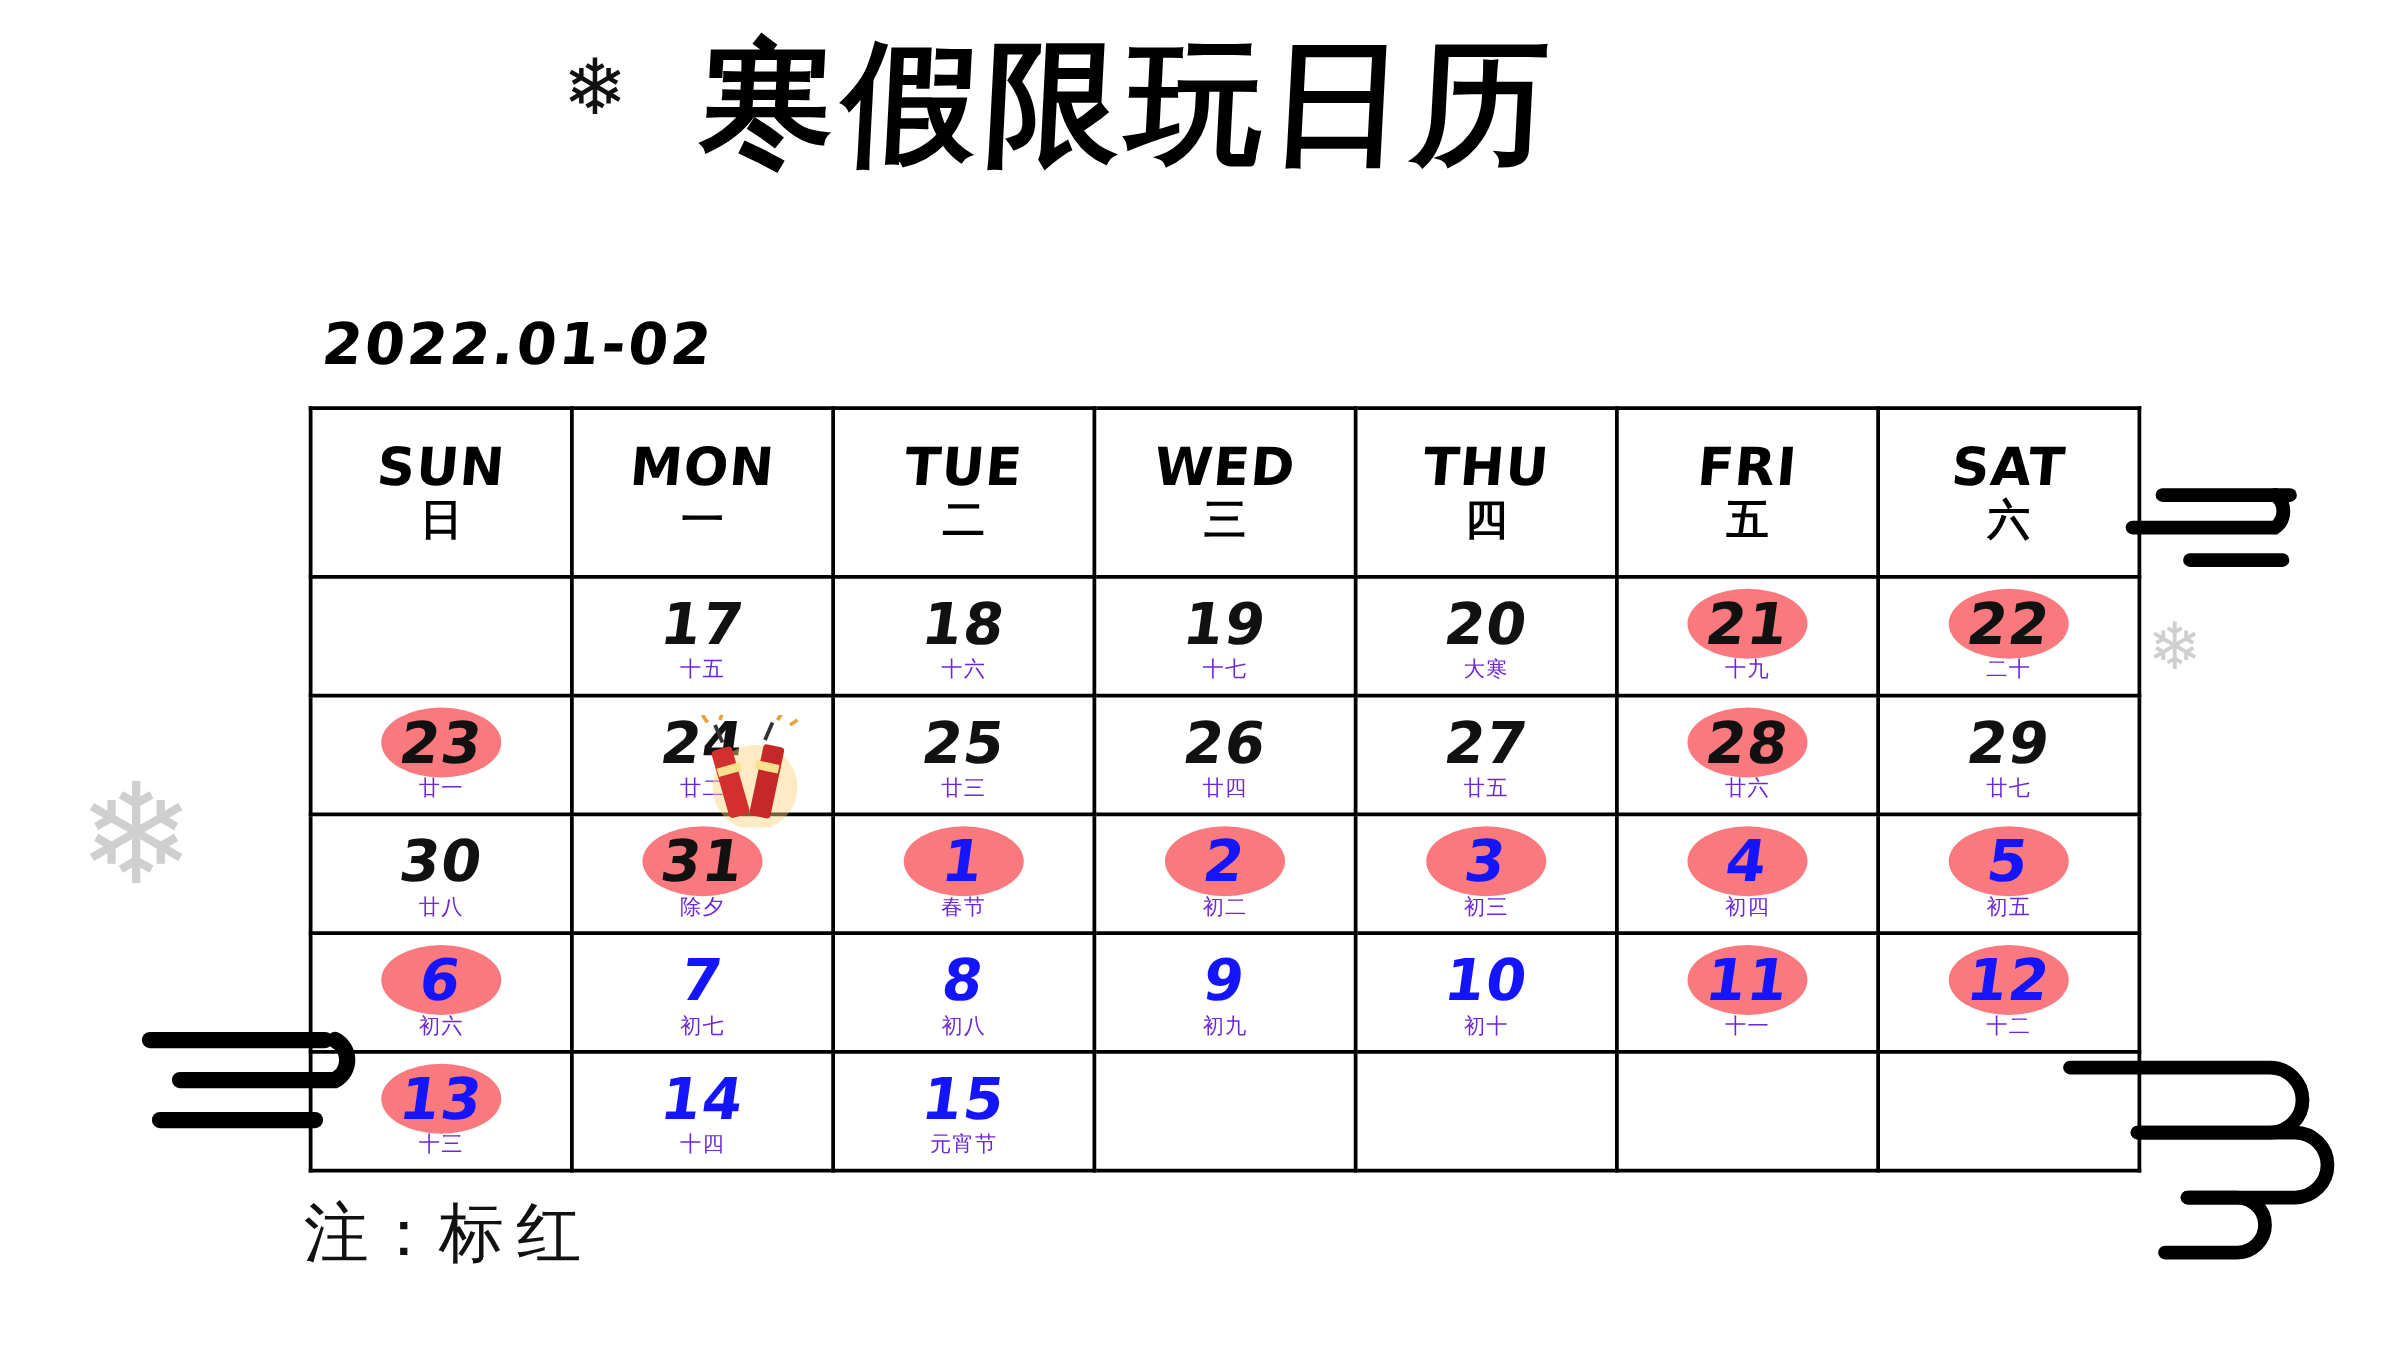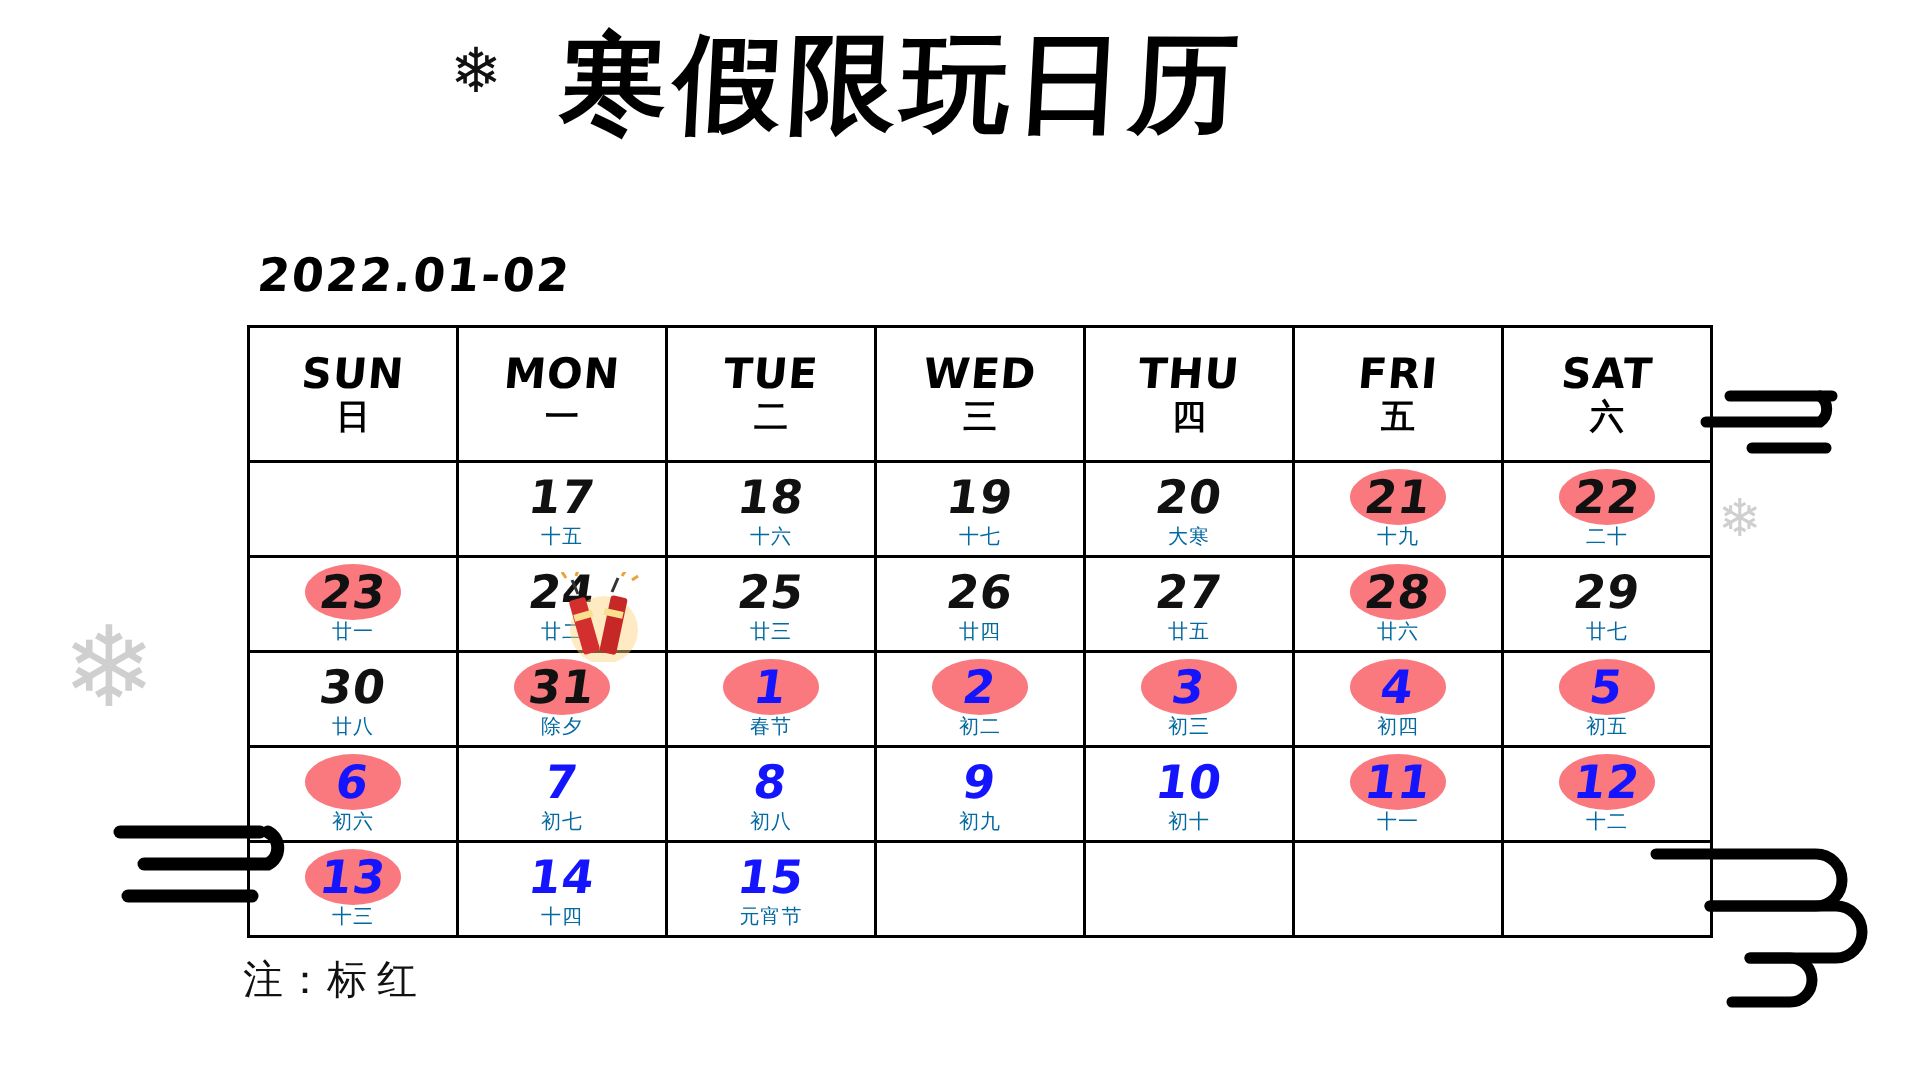--- a/index.html
+++ b/index.html
@@ -132,22 +132,22 @@
     top: 50%;
     transform: translate(-50%, -50%);
     width: 96px;
     height: 56px;
     border-radius: 50%;
     background: #f9797f;
   }
   .lunar {
     margin-top: 4px;
     font-family: "DejaVu Sans", sans-serif;
-    font-size: 20px;
-    color: #0369a1;
+    font-size: 17px;
+    color: #6d28d9;
     line-height: 1;
     letter-spacing: 1px;
   }
 
   
   #firecracker {
     position: absolute;
     left: 556px;
     top: 572px;
     width: 96px;
@@ -155,21 +155,21 @@
     z-index: 5;
     pointer-events: none;
   }
 
   
   #footnote {
     position: absolute;
     left: 243px;
     top: 952px;
     font-family: "DejaVu Sans", sans-serif;
-    font-size: 40px;
+    font-size: 52px;
     color: #111111;
     display: flex;
     align-items: center;
     letter-spacing: 2px;
   }
   #footnote .mark {
     position: relative;
     display: inline-block;
     padding: 0 6px;
     margin: 0 2px;

